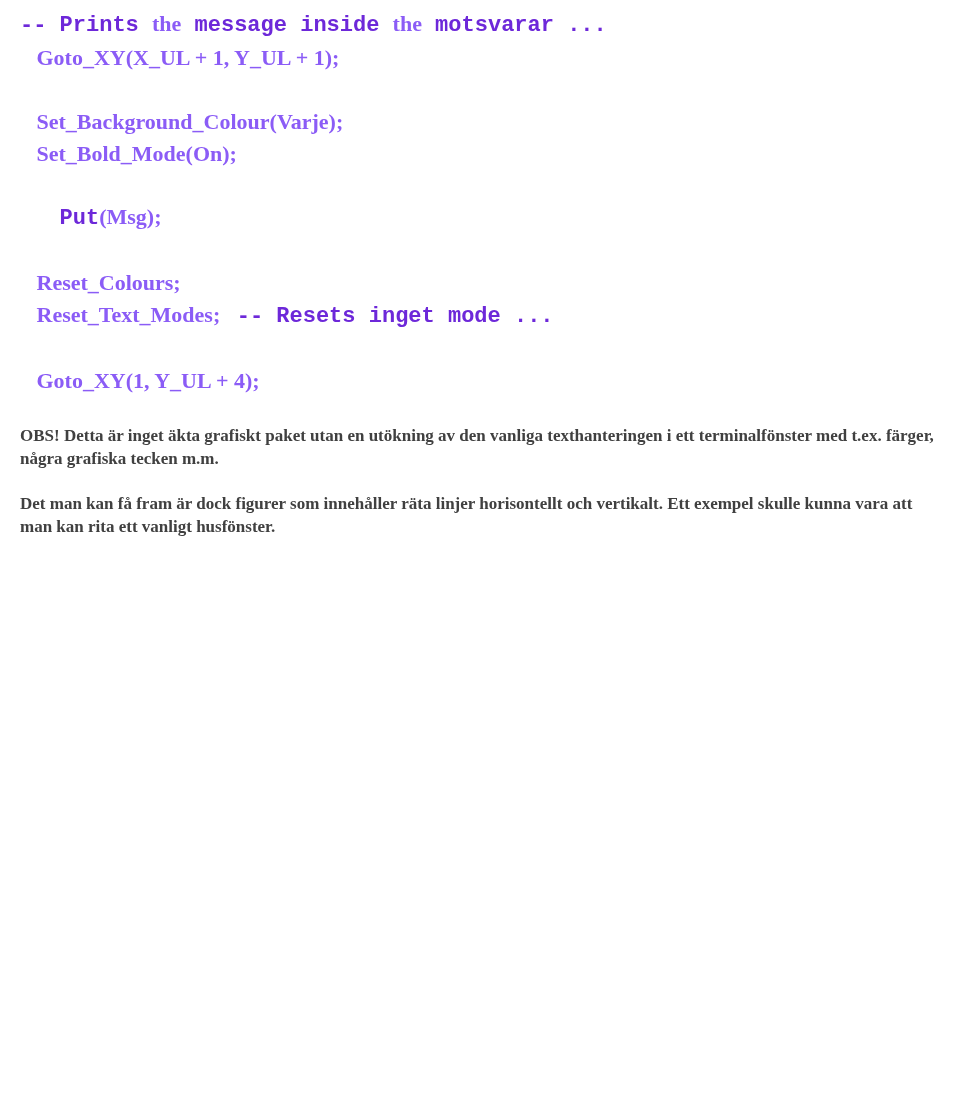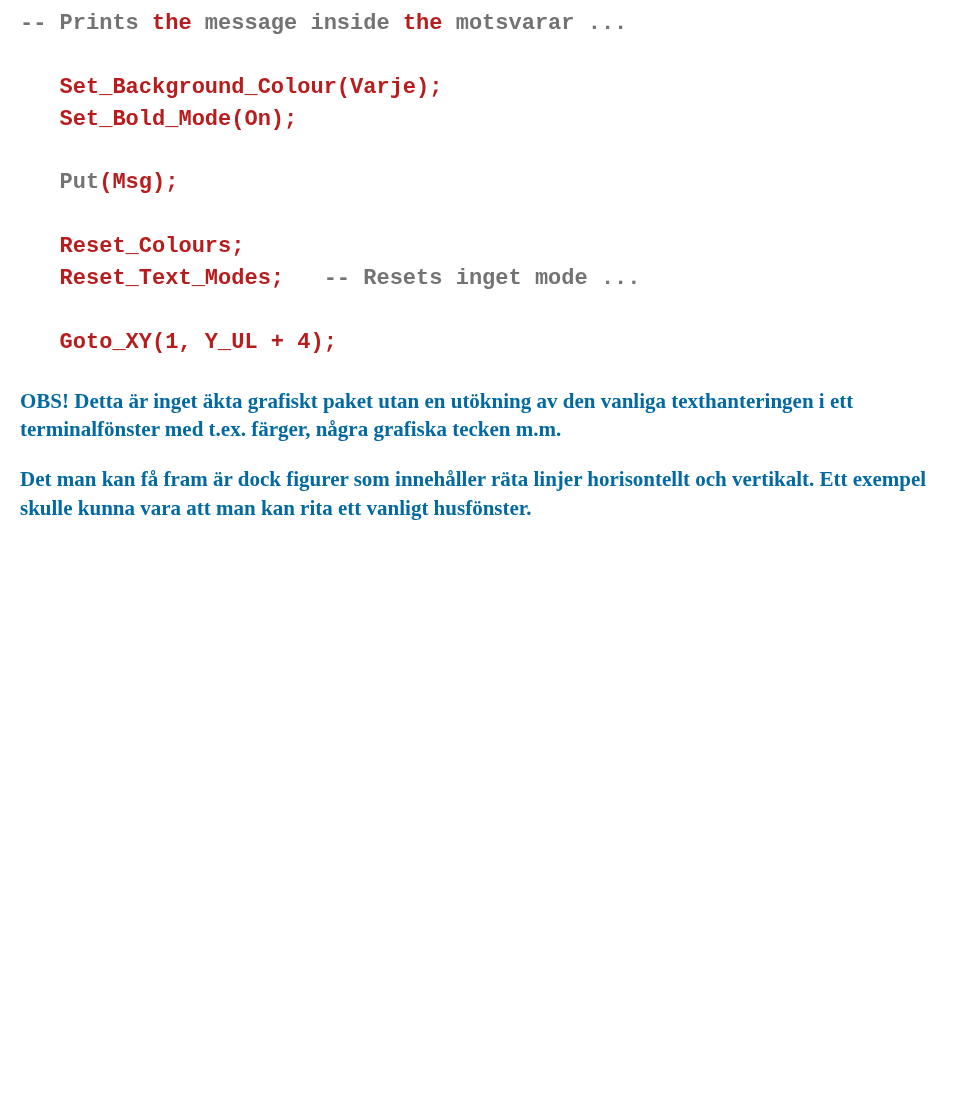--- a/index.html
+++ b/index.html
@@ -24,33 +24,34 @@
       line-height: 1.45;
       margin-bottom: 4px;
     }
 
     .line {
       display: block;
       white-space: pre;
     }
 
     .color-pink {
-      color: #737373;
+      color: #6d28d9;
     }
 
     .color-black {
-      color: #b91c1c;
+      color: #8b5cf6;
+      font-family: Liberation Serif, serif;
     }
 
     .prose-section {
       margin-top: 28px;
-      font-size: 21px;
+      font-size: 17px;
       font-weight: bold;
       line-height: 1.35;
-      color: #0369a1;
+      color: #404040;
     }
 
     .prose-section p {
       margin-bottom: 22px;
     }
 
     .prose-section p:last-child {
       margin-bottom: 16px;
     }
 
@@ -59,20 +60,21 @@
       margin-bottom: 0;
     }
   </style>
 </head>
 <body>
 
 <div class="code-block">
 
   <span class="line"><span class="color-pink">-- Prints </span><span class="color-black">the</span><span class="color-pink"> message inside </span><span class="color-black">the</span><span class="color-pink"> motsvarar ...</span></span>
 
+  <span class="line color-black">   Goto_XY(X_UL + 1, Y_UL + 1);</span>
 
   <span class="line"> </span>
 
   <span class="line color-black">   Set_Background_Colour(Varje);</span>
   <span class="line color-black">   Set_Bold_Mode(On);</span>
 
   <span class="line"> </span>
 
   <span class="line">   <span class="color-pink">Put</span><span class="color-black">(Msg);</span></span>
 

